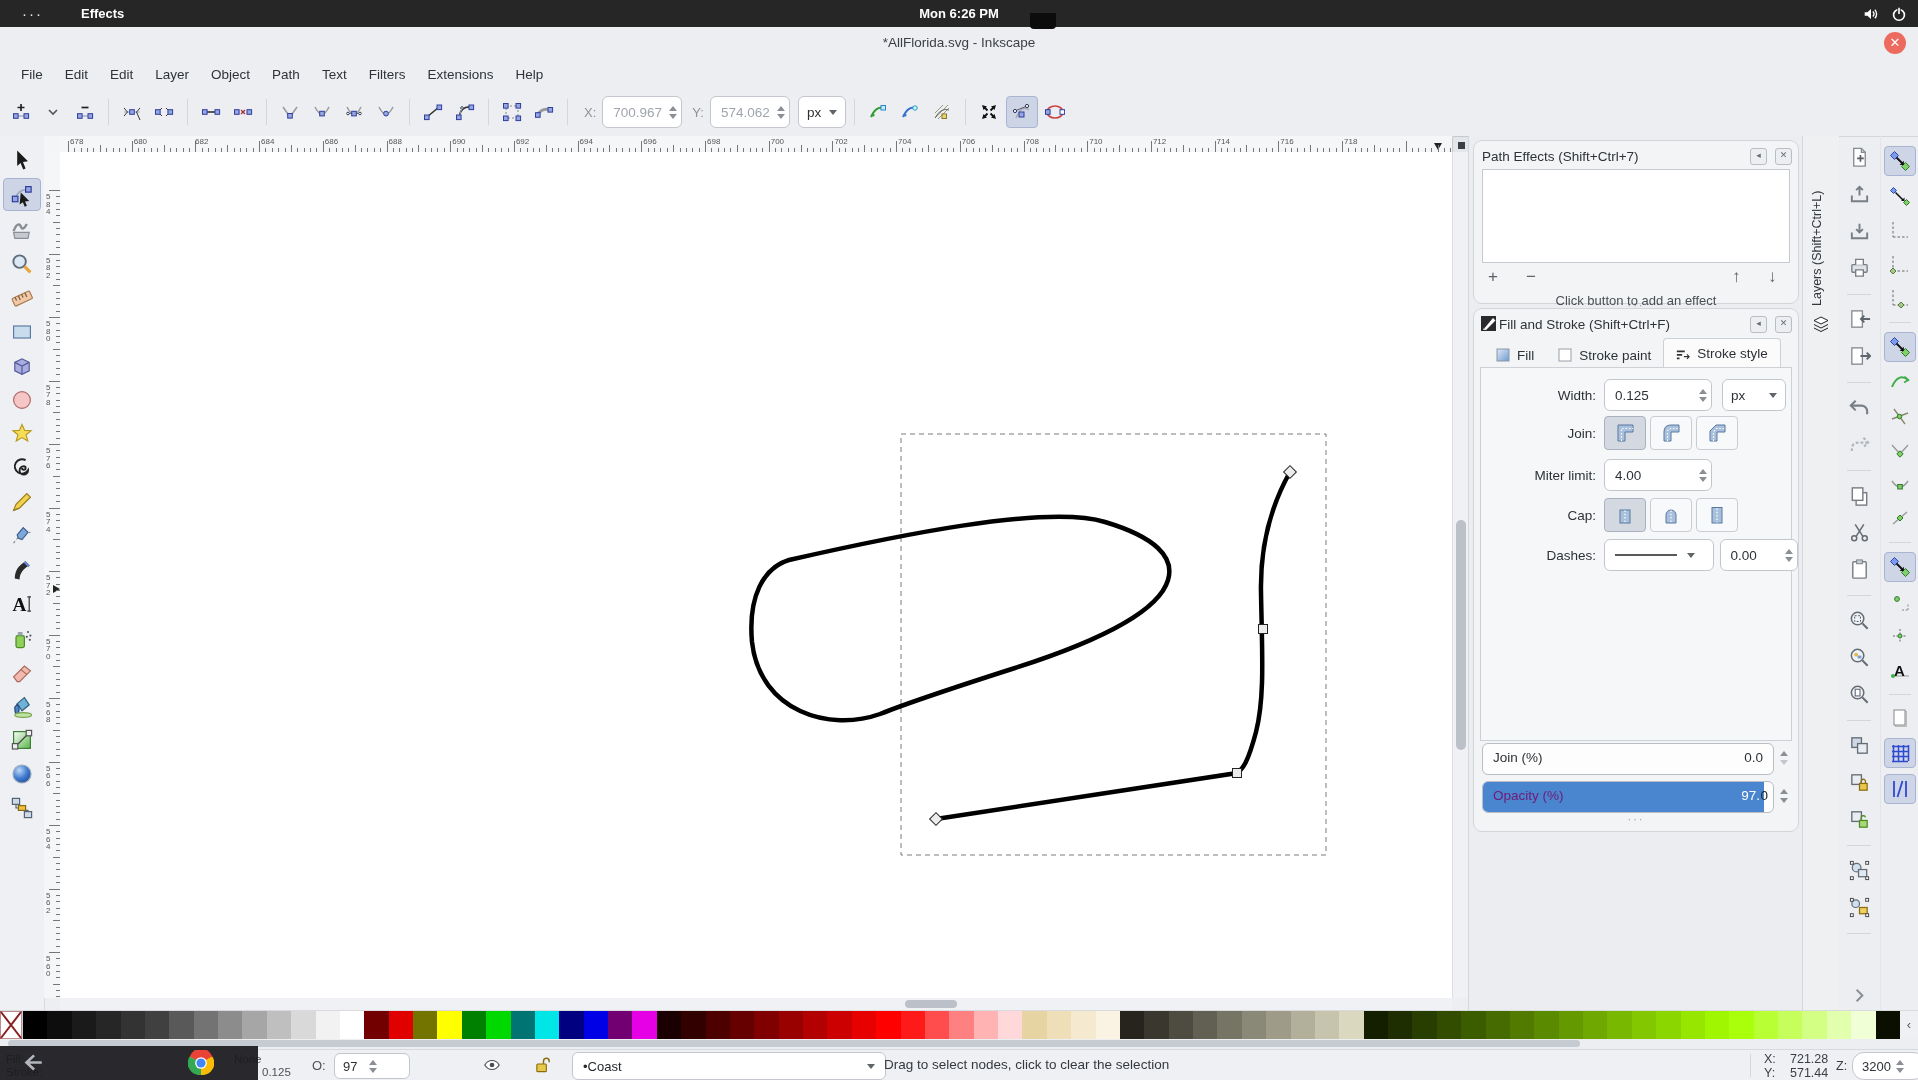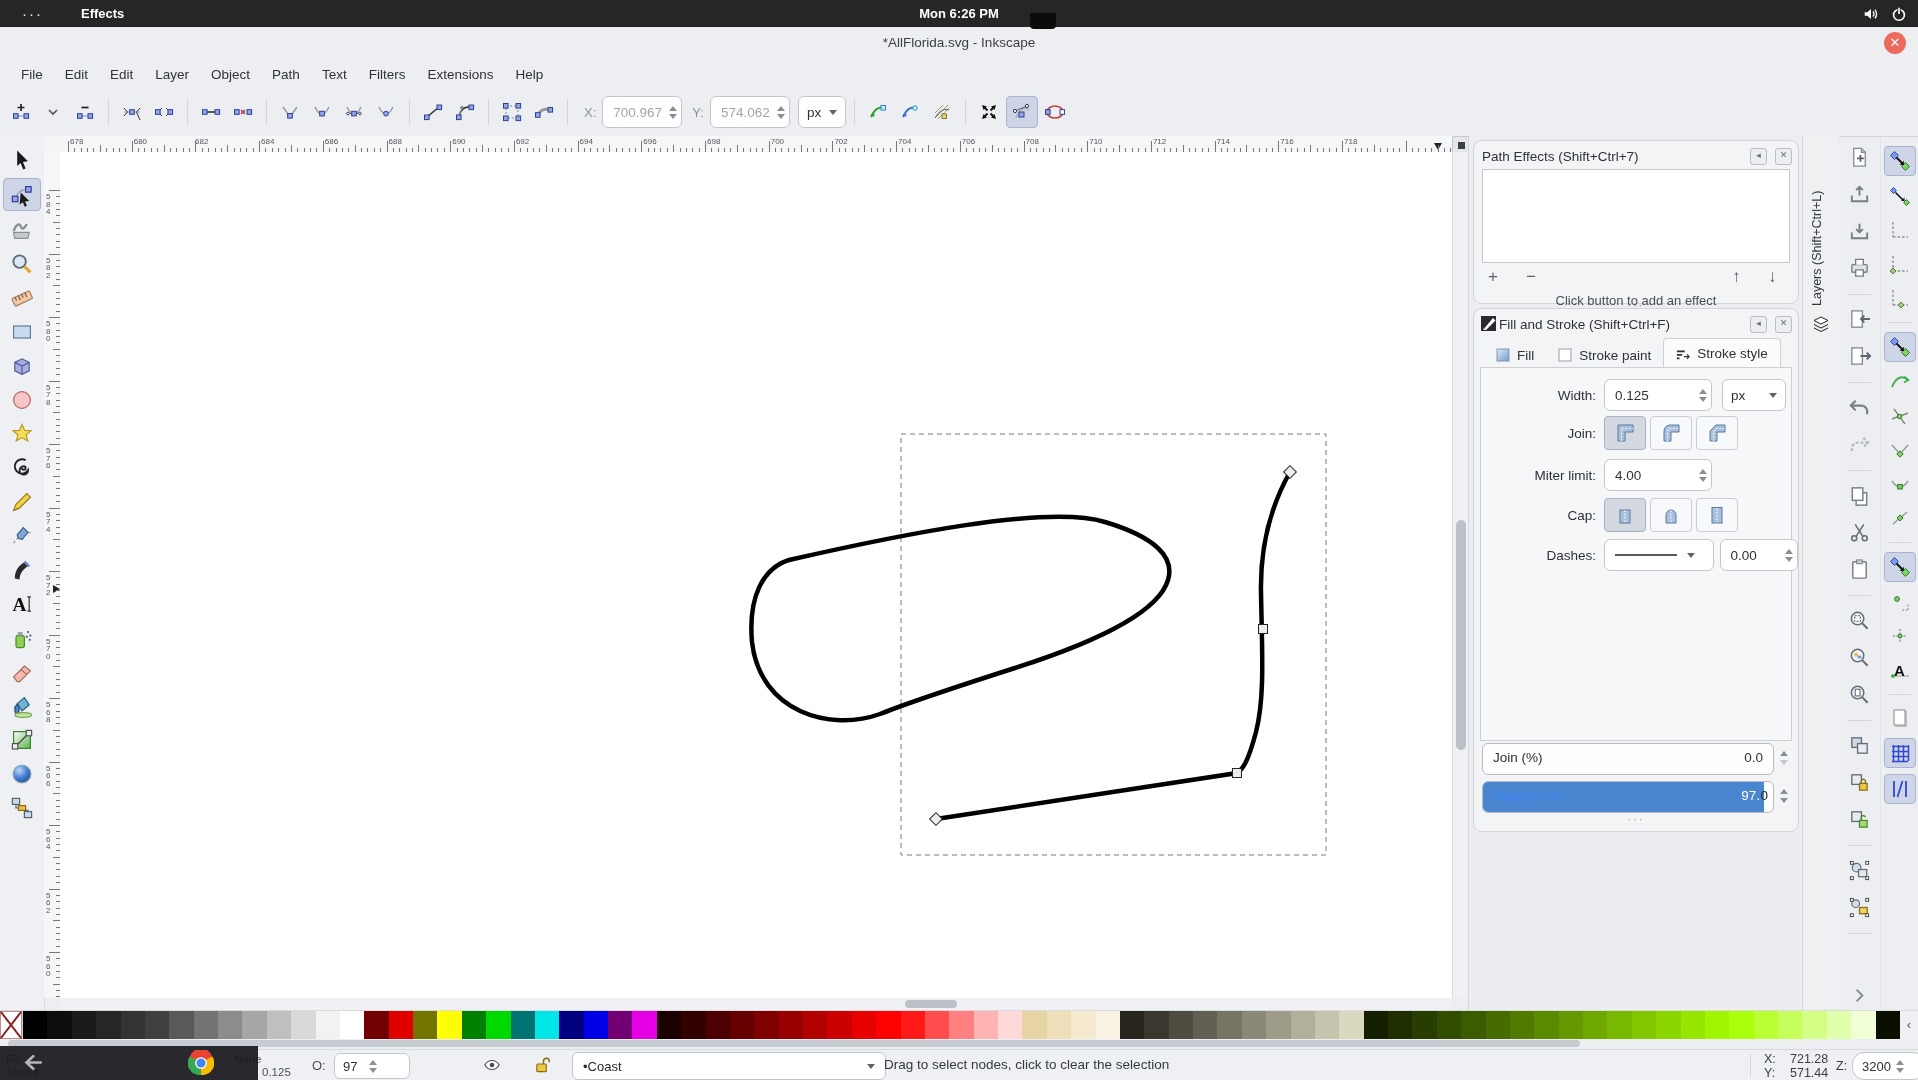--- a/index.html
+++ b/index.html
@@ -1090,21 +1090,21 @@
       <span class="lab">Join (%)</span>
       <span class="rv" style="right:10px;color:#2d3136">0.0</span>
     </div>
     <span class="side-spin" style="top:434px">
         <i style="width:0;height:0;border-left:4px solid transparent;border-right:4px solid transparent;border-bottom:5px solid #8a8f96"></i>
         <i style="width:0;height:0;border-left:4px solid transparent;border-right:4px solid transparent;border-top:5px solid #c3c7cd"></i>
       </span>
 
     <div class="slider-row" style="top:472px">
       <div class="sl-fill" id="opacity-fill" style="width: 97%; background: rgb(74, 134, 207);"></div>
-      <span class="lab" style="color:#3b82f6">Opacity (%)</span>
+      <span class="lab" style="color:#701a75">Opacity (%)</span>
       <span class="rv" style="right:13px;color:#ffffff">97.</span>
       <span class="rv" style="right:5px;color:#24282c">0</span>
     </div>
     <span class="side-spin" style="top:472px">
         <i style="width:0;height:0;border-left:4px solid transparent;border-right:4px solid transparent;border-bottom:5px solid #8a8f96"></i>
         <i style="width:0;height:0;border-left:4px solid transparent;border-right:4px solid transparent;border-top:5px solid #8a8f96"></i>
       </span>
 
     <div class="dots" style="top:504px;position:absolute">···</div>
   </div>

